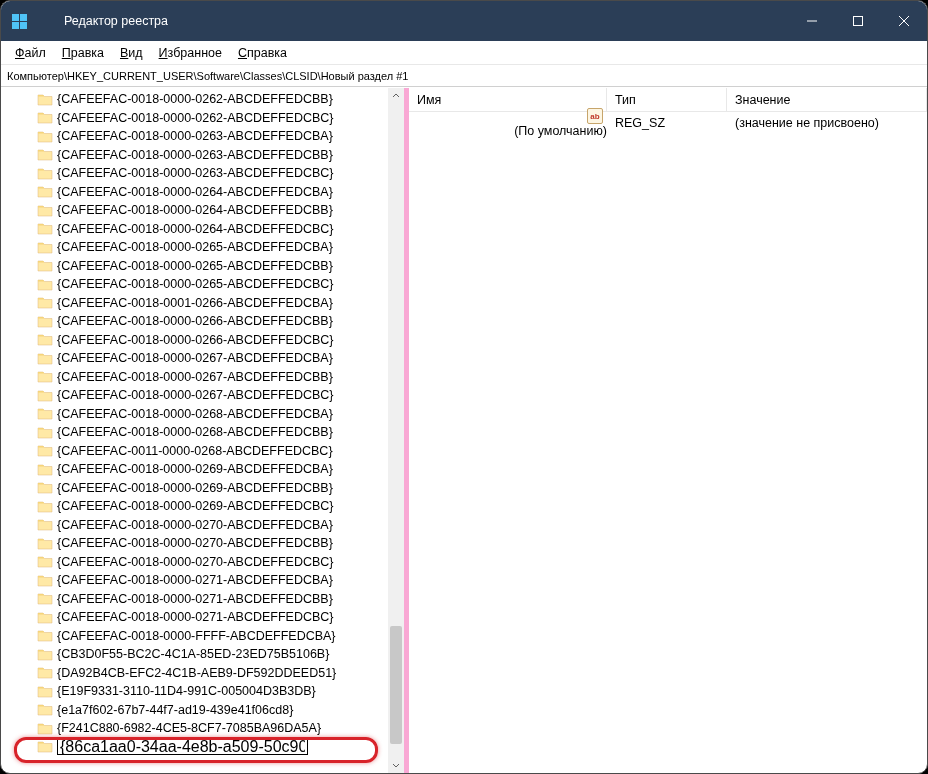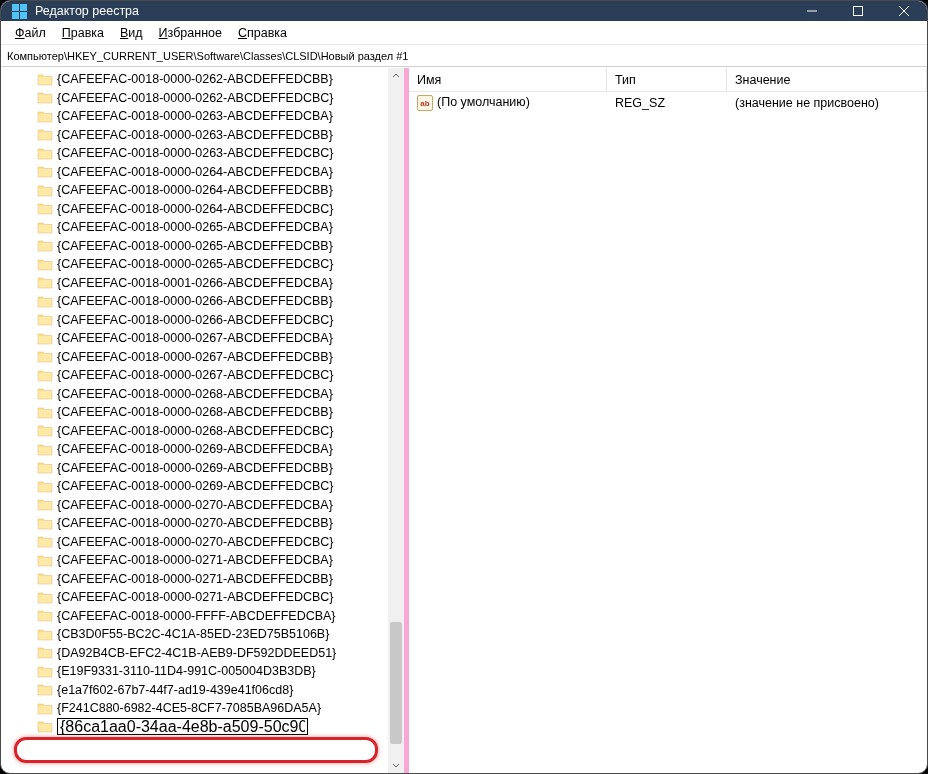--- a/index.html
+++ b/index.html
@@ -8,25 +8,26 @@
     width: 928px; height: 774px;
     background: #fff;
     border: 1px solid #4a4a4a;
     border-radius: 10px;
     overflow: hidden;
     display: flex; flex-direction: column;
     position: relative;
   }
   
   .titlebar {
-    height: 20px; background: #2b3e57;
+    height: 40px; background: #2b3e57;
     display: flex; align-items: center;
     color: #fff; font-size: 12.5px;
     padding-left: 10px;
     flex-shrink: 0;
+    gap: 29px;
   }
   .titlebar .app-icon {
     width: 16px; height: 16px; margin-right: 8px;
     display: flex; flex-wrap: wrap;
   }
   .titlebar .app-icon span {
     width: 7px; height: 7px; background: #4fc3f7; margin: 0.5px;
   }
   .win-controls { margin-left: auto; display: flex; }
   .win-btn {
@@ -125,21 +126,21 @@
   }
   .col-name { width: 198px; }
   .col-type { width: 120px; }
   .col-value { flex: 1; }
   .list-body { flex: 1; padding-top: 2px; font-size: 12.5px; }
   .list-row {
     display: flex; align-items: center; height: 18px;
     cursor: pointer;
   }
   .list-row .cell { padding-left: 8px; }
-  .cell-name { width: 198px; display: flex; align-items: flex-start; }
+  .cell-name { width: 198px; display: flex; align-items: flex-end; flex-direction: column; }
   .cell-type { width: 120px; }
   .cell-value { flex: 1; }
   .value-icon {
     width: 16px; height: 16px; margin-right: 4px;
     border: 1px solid #c7a56b; background: #fdf6e3;
     display: flex; align-items: center; justify-content: center;
     font-size: 8px; color: #c0392b; font-weight: bold;
     border-radius: 2px;
   }
   
@@ -372,21 +373,21 @@
             </span>
             <span>{CAFEEFAC-0018-0000-0268-ABCDEFFEDCBB}</span>
           </div>
           <div class="tree-item">
             <span class="folder-icon">
               <svg viewBox="0 0 16 13">
                 <path d="M1 2 h5 l1.5 1.5 H15 V12 H1 Z" fill="#ffe9a6" stroke="#dcb67a" stroke-width="0.5"></path>
                 <path d="M1 2 h5 l1.5 1.5 H1 Z" fill="#f5d47a"></path>
               </svg>
             </span>
-            <span>{CAFEEFAC-0018-0000-0268-ABCDEFFEDCBC}</span>
+            <span>{CAFEEFAC-0011-0000-0268-ABCDEFFEDCBC}</span>
           </div>
           <div class="tree-item">
             <span class="folder-icon">
               <svg viewBox="0 0 16 13">
                 <path d="M1 2 h5 l1.5 1.5 H15 V12 H1 Z" fill="#ffe9a6" stroke="#dcb67a" stroke-width="0.5"></path>
                 <path d="M1 2 h5 l1.5 1.5 H1 Z" fill="#f5d47a"></path>
               </svg>
             </span>
             <span>{CAFEEFAC-0018-0000-0269-ABCDEFFEDCBA}</span>
           </div>

